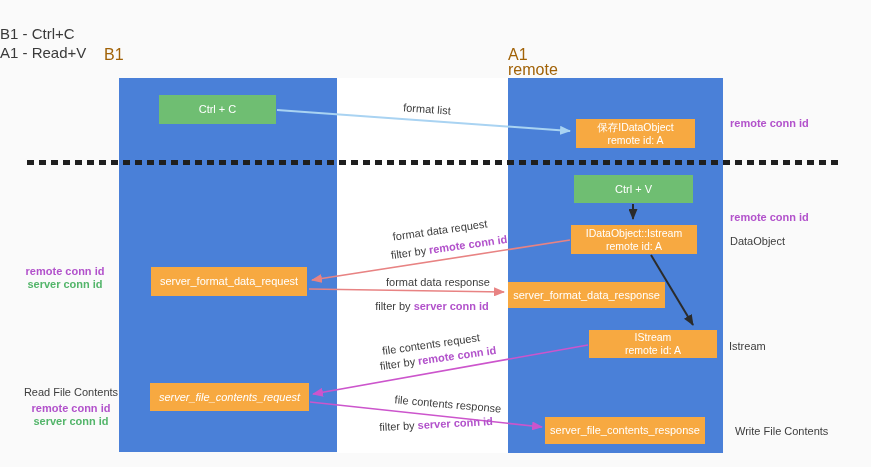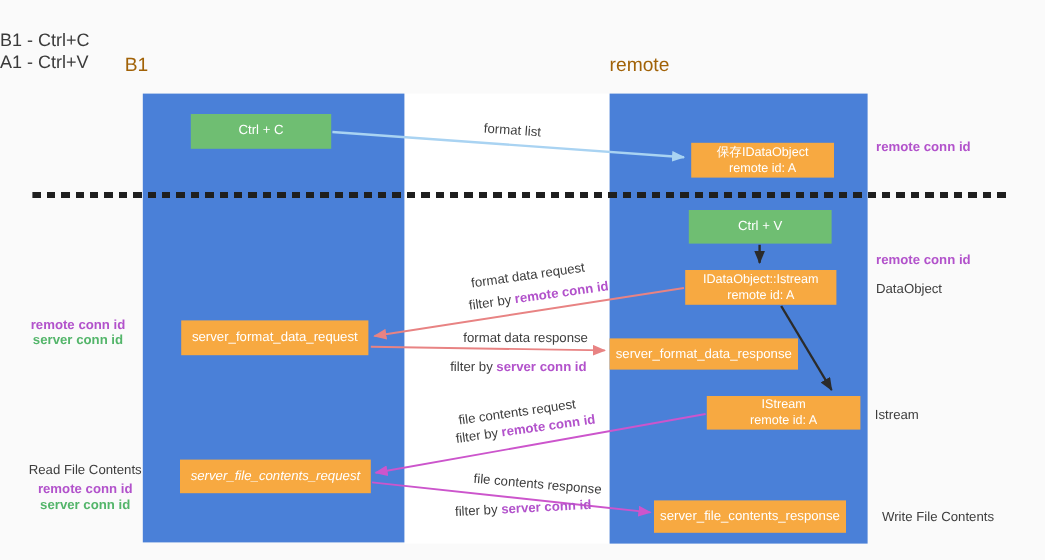--- a/index.html
+++ b/index.html
@@ -39,27 +39,28 @@
 <body>
 
 <div class="stage">
 
   <div class="midgap"></div>
   <div class="lane left"></div>
   <div class="lane right"></div>
 
   <div class="title">
     <div>B1 - Ctrl+C</div>
-    <div>A1 - Ctrl+V</div>
+    <div>A1 - Read+V</div>
   </div>
 
   <div class="lane-h left">
     <div>B1</div>
   </div>
   <div class="lane-h right">
+    <div>A1</div>
     <div>remote</div>
   </div>
 
   <div class="dashline"></div>
 
   <svg class="arrows" width="871" height="467" viewBox="0 0 871 467">
     <defs>
       <marker id="ah-lb" markerUnits="userSpaceOnUse" markerWidth="11" markerHeight="9" refX="10" refY="4.5" orient="auto">
         <path d="M0,0 L11,4.5 L0,9 Z" fill="var(--arrow-lightblue)"></path>
       </marker>

